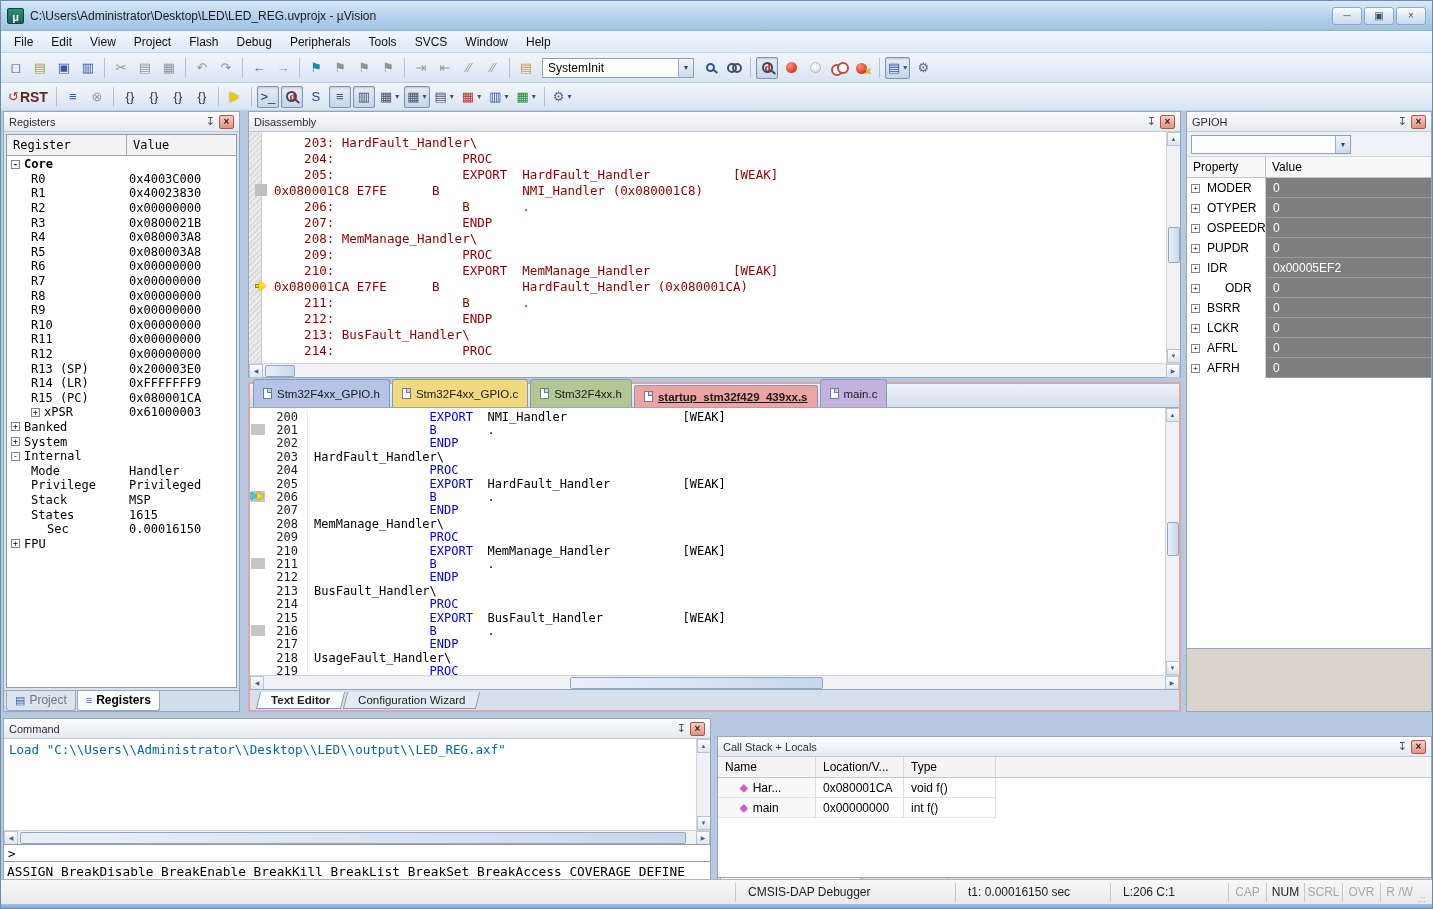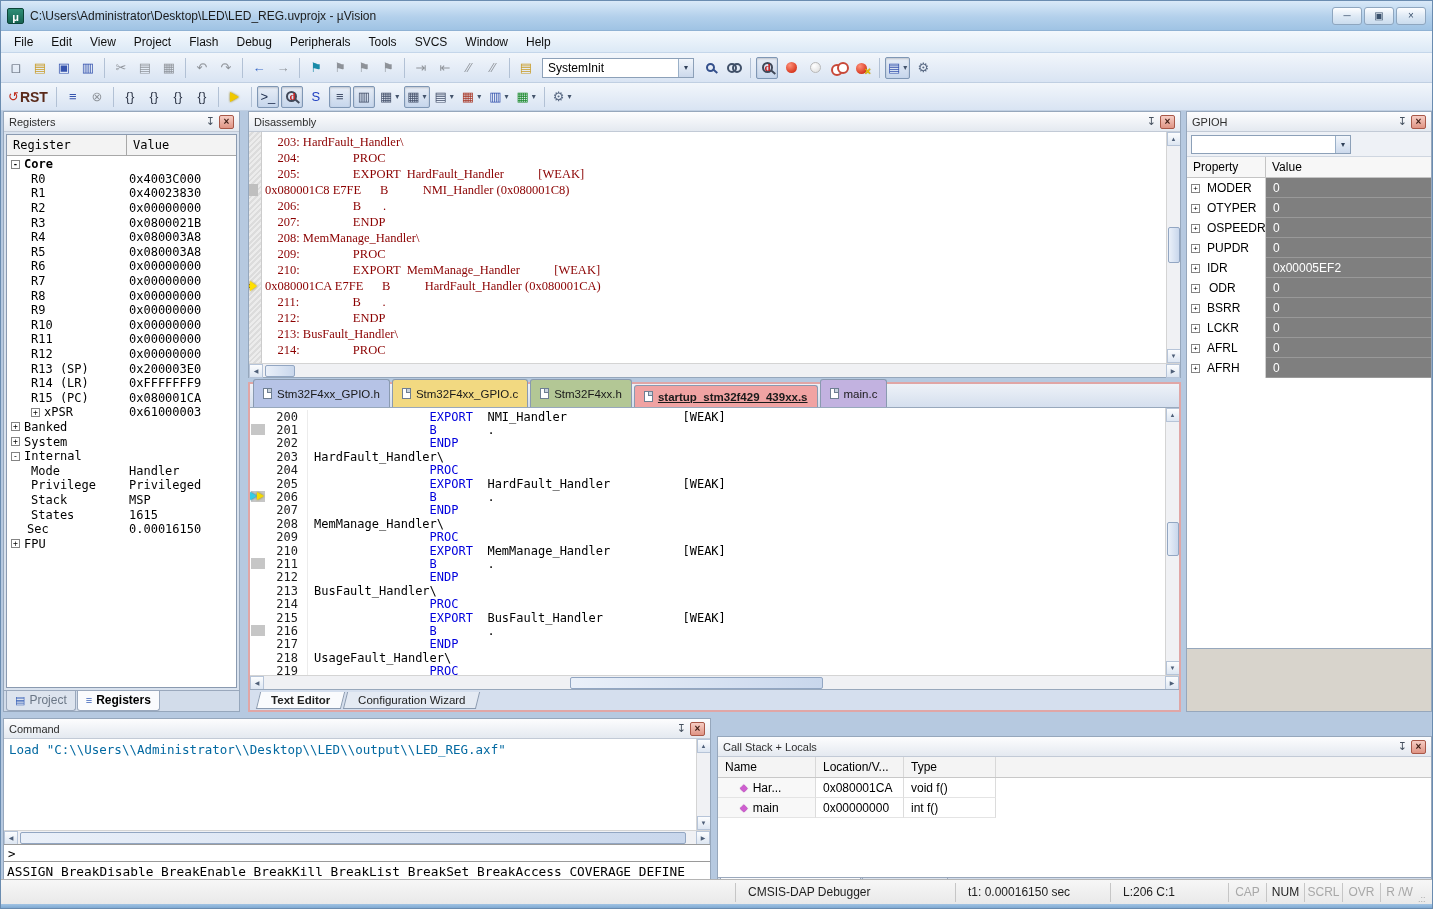--- a/index.html
+++ b/index.html
@@ -121,21 +121,21 @@
   .dock-ico { font-size:11px; }
 
   
   #disasm-panel { left:247px; top:110px; width:933px; height:267px; }
   .disasm-body { flex:1; display:flex; overflow:hidden; }
   .disasm-main { flex:1; position:relative; overflow:hidden;
     font-family:"DejaVu Sans Mono",monospace; font-size:12.5px; color:#8b0000; }
   .disasm-margin { position:absolute; left:0; top:0; bottom:0; width:13px;
     background:repeating-linear-gradient(135deg,#ececec 0 2px,#dcdcdc 2px 4px);
     border-right:1px solid #cccccc; }
-  .disasm-lines { position:absolute; left:10px; right:0; top:2px;font-family:Liberation Serif, serif; }
+  .disasm-lines { position:absolute; left:19px; right:0; top:2px; }
   .disasm-line { height:16px; white-space:pre; position:relative; display:flex; align-items:center; padding-left:6px; }
   .dis-mark { position:absolute; left:-13px; top:2px; width:12px; height:12px; background:#bfbfbf; }
   .dis-arrow { position:absolute; left:-13px; top:3px; display:flex; align-items:center; }
   .dis-arrow .stem { width:4px; height:4px; background:#ffe000; border:1px solid #a08000; border-right:none; }
   .dis-arrow .tri { width:0; height:0; border-left:7px solid #ffe000; border-top:5px solid transparent;
     border-bottom:5px solid transparent; filter:drop-shadow(0 0 1px #a08000); }
 
   
   #editor-group { position:absolute; left:247px; top:381px; width:933px; height:330px;
     border:2px solid #e0a6a6; background:#d5dfee; display:flex; flex-direction:column; }
@@ -599,21 +599,21 @@
             </div>
             <div class="reg-value">MSP</div>
           </div>
           <div class="reg-row">
             <div class="reg-label" style="padding-left: 24px;">
               <span>States</span>
             </div>
             <div class="reg-value">1615</div>
           </div>
           <div class="reg-row">
-            <div class="reg-label" style="padding-left: 20px;">
+            <div class="reg-label" style="padding-left: 40px;">
               <span>Sec</span>
             </div>
             <div class="reg-value">0.00016150</div>
           </div>
           <div class="reg-row">
             <div class="reg-label" style="padding-left: 4px;">
               <span class="expander">+</span>
               <span>FPU</span>
             </div>
             <div class="reg-value"></div>
@@ -794,21 +794,21 @@
         <div class="gpio-row">
           <div class="gpio-name">
             <span class="expander">+</span>
             <span style="margin-left: 3px;">IDR</span>
           </div>
           <div class="gpio-val">0x00005EF2</div>
         </div>
         <div class="gpio-row">
           <div class="gpio-name">
             <span class="expander">+</span>
-            <span style="margin-left: 5px;">ODR</span>
+            <span style="margin-left: 21px;">ODR</span>
           </div>
           <div class="gpio-val">0</div>
         </div>
         <div class="gpio-row">
           <div class="gpio-name">
             <span class="expander">+</span>
             <span style="margin-left: 3px;">BSRR</span>
           </div>
           <div class="gpio-val">0</div>
         </div>

